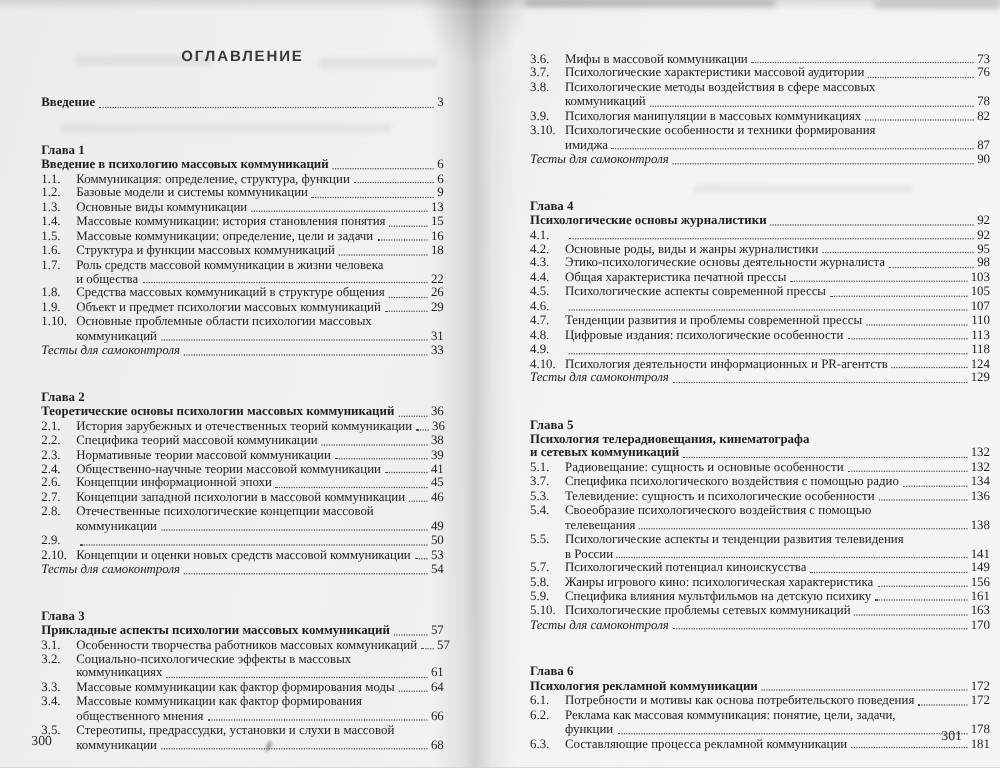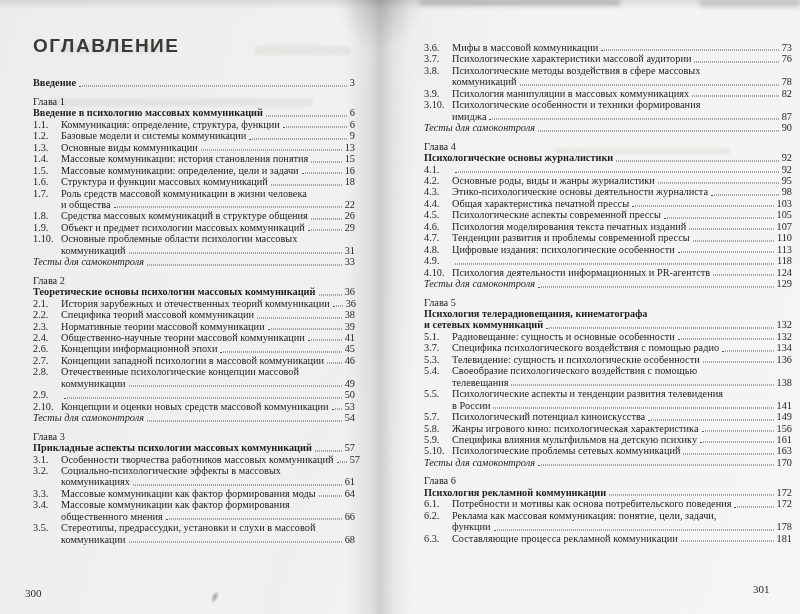--- a/index.html
+++ b/index.html
@@ -21,24 +21,24 @@
   }
   .smudge { position:absolute; filter:blur(2.5px); }
   .ghost { position:absolute; background:rgba(120,115,108,.10); filter:blur(1.6px); border-radius:2px; }
 
   .page-col { position:absolute; font-size:10.3px; line-height:11.45px; }
   .left-col  { left:33px;  top:40px; width:322px; }
   .right-col { left:424px; top:42px; width:368px; }
 
   .toc-title {
     font-family:"Liberation Sans","DejaVu Sans",sans-serif;
-    font-weight:bold; font-size:19px; letter-spacing:1.5px;
-    color:#3a3936; text-align:left; margin:0 0 26px 0;
+    font-weight:bold; font-size:12px; letter-spacing:1.5px;
+    color:#3a3936; text-align:center; margin:0 0 26px 0;
   }
-  .chapter { font-weight:normal; margin-top:7px; }
+  .chapter { font-weight:bold; margin-top:26px; }
   .entry.b .txt, .entry.b .num { font-weight:bold; }
   .entry.i .txt { font-style:italic; }
 
   .line { display:flex; }
   .num { flex:0 0 28px; }
   .txt { white-space:nowrap; }
   .dots { flex:1 1 auto; min-width:10px; margin:0 3px; align-self:flex-end; height:0;
           border-bottom:1.4px dotted #55524e; transform:translateY(-2.5px); }
   .pg { flex:0 0 auto; text-align:right; }
 
@@ -431,21 +431,20 @@
           <div class="line">
             <span class="num">4.5.</span>
             <span class="txt">Психологические аспекты современной прессы</span>
             <span class="dots"></span>
             <span class="pg">105</span>
           </div>
         </div>
         <div class="entry">
           <div class="line">
             <span class="num">4.6.</span>
-            <span class="txt">Психология моделирования текста печатных изданий</span>
             <span class="dots"></span>
             <span class="pg">107</span>
           </div>
         </div>
         <div class="entry">
           <div class="line">
             <span class="num">4.7.</span>
             <span class="txt">Тенденции развития и проблемы современной прессы</span>
             <span class="dots"></span>
             <span class="pg">110</span>

